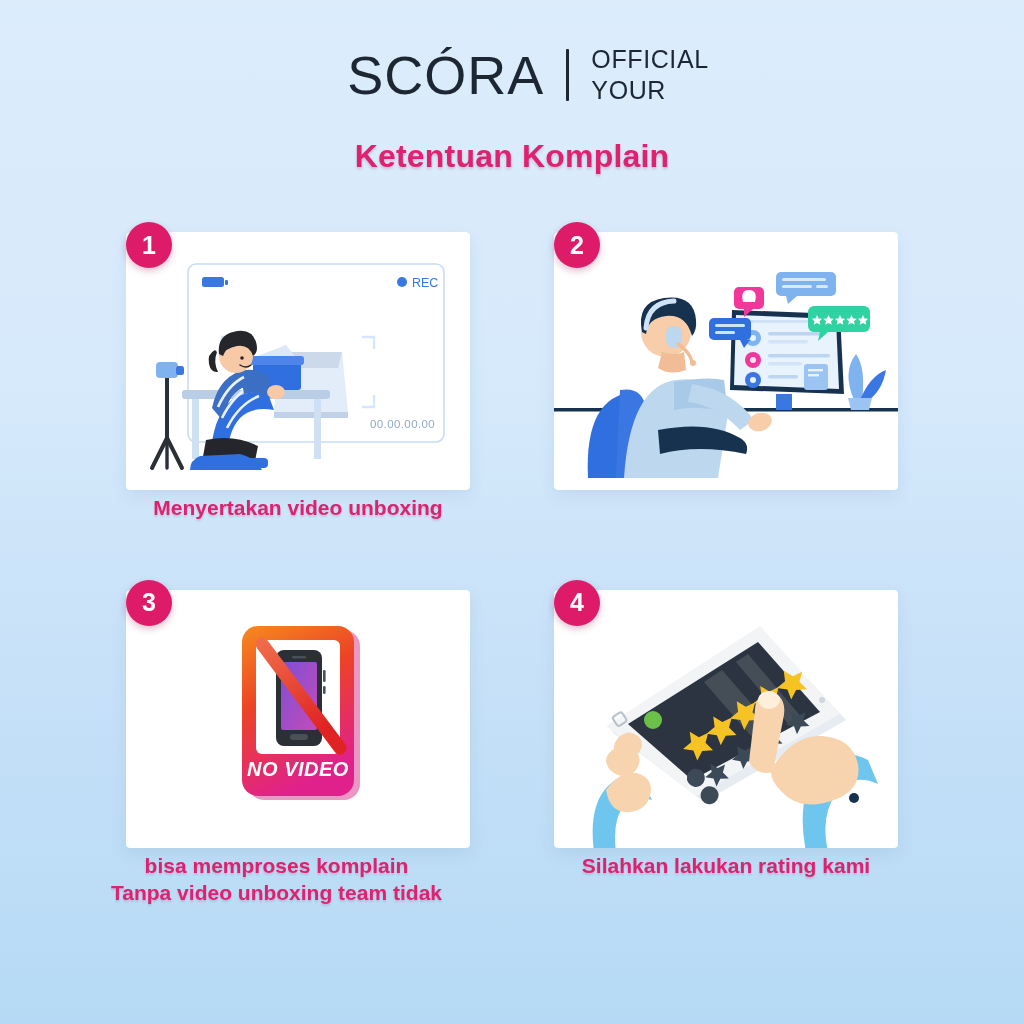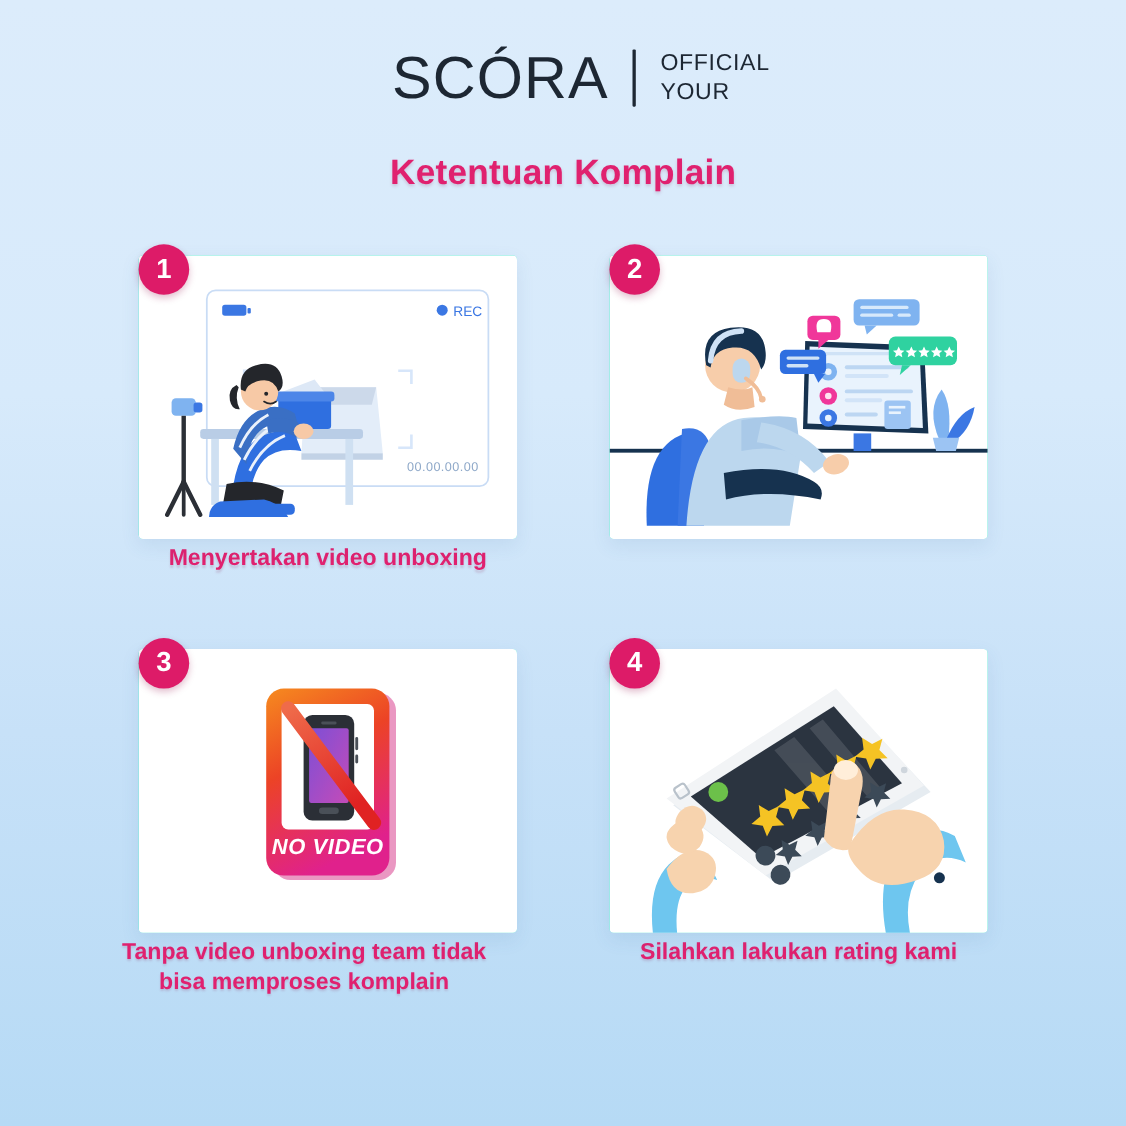--- a/index.html
+++ b/index.html
@@ -38,21 +38,21 @@
     color: #1d2733;
     line-height: 1;
   }
   .logo-divider {
     width: 3px;
     height: 52px;
     background: #1d2733;
     border-radius: 1px;
   }
   .logo-sub {
-    font-size: 21px;
+    font-size: 25px;
     line-height: 1.22;
     letter-spacing: 0.6px;
     color: #1d2733;
     font-weight: 400;
   }
 
   .page-title {
     position: absolute;
     top: 138px;
     left: 0;
@@ -357,22 +357,22 @@
               <rect x="197" y="96" width="2.6" height="8" rx="1.3" fill="#4a5058"></rect>
 
               <path d="M136 54 L214 158" stroke="url(#slashGrad)" stroke-width="13" stroke-linecap="round"></path>
 
               <text x="172" y="186" text-anchor="middle" font-family="Liberation Sans, sans-serif" font-size="20" font-weight="bold" font-style="italic" fill="#ffffff" letter-spacing="0.5">NO VIDEO</text>
             </svg>
           </div>
           <div class="badge">3</div>
         </div>
         <div class="caption">
+          <div>bisa memproses komplain</div>
           <div>Tanpa video unboxing team tidak</div>
-          <div>bisa memproses komplain</div>
         </div>
       </div>
 
       <div class="cell">
         <div class="card-wrap">
           <div class="card">
             <svg width="344" height="262" viewBox="0 0 344 262">
               <rect x="0" y="0" width="344" height="262" fill="#ffffff"></rect>
 
               <path d="M58 142 L210 42 L292 130 L150 212 Z" fill="#e6ecf1"></path>

